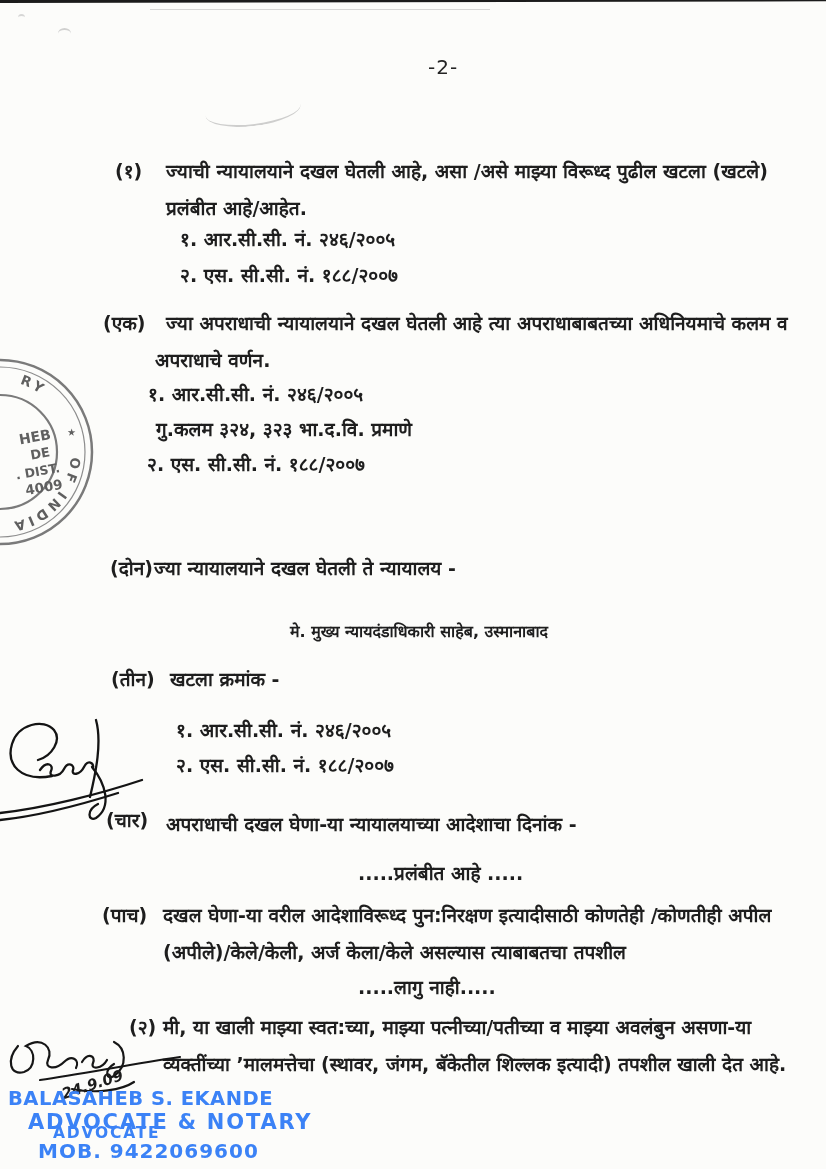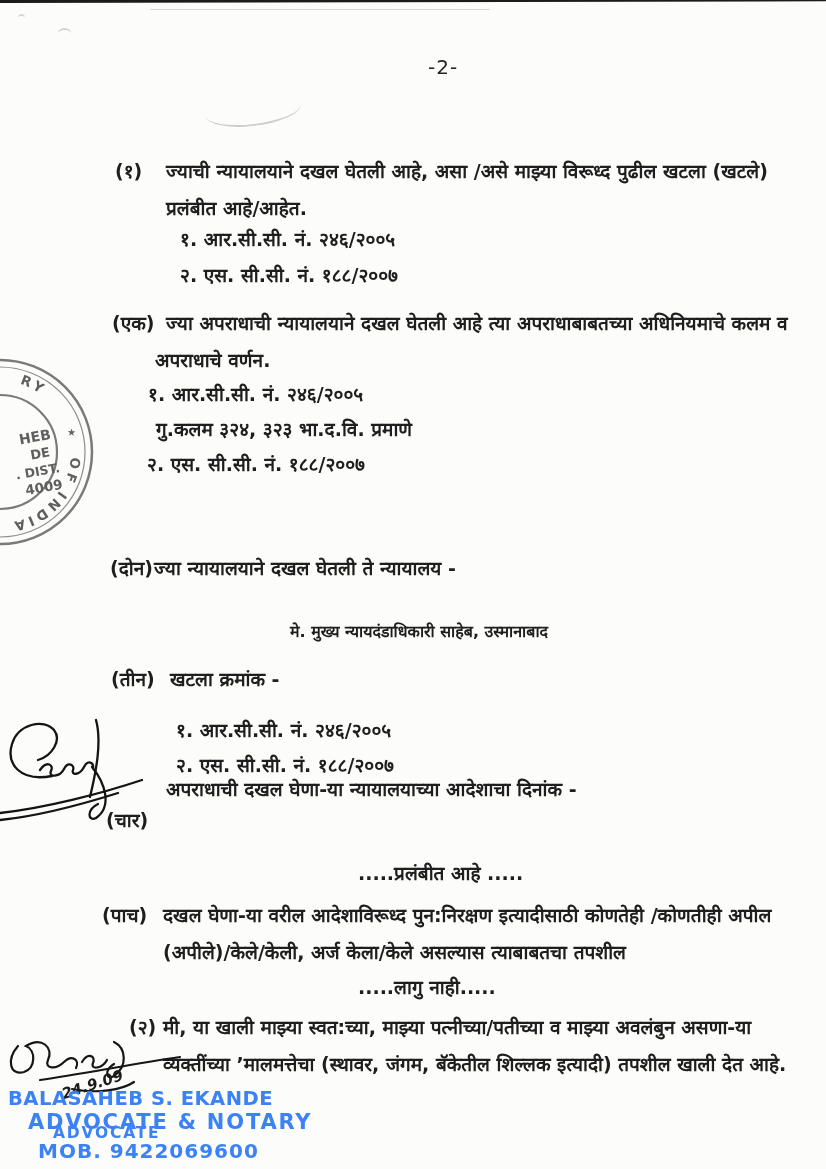--- a/index.html
+++ b/index.html
@@ -34,38 +34,38 @@
   <div class="smudge3"></div>
 
   <div class="pageno">-2-</div>
 
   <span class="t" style="left:115px;top:158px">(१)</span>
   <span class="t" style="left:166px;top:158px">ज्याची न्यायालयाने दखल घेतली आहे, असा /असे माझ्या विरूध्द पुढील खटला (खटले)</span>
   <span class="t" style="left:166px;top:195px">प्रलंबीत आहे/आहेत.</span>
   <span class="t" style="left:180px;top:226px">१. आर.सी.सी. नं. २४६/२००५</span>
   <span class="t" style="left:180px;top:262px">२. एस. सी.सी. नं. १८८/२००७</span>
 
-  <span class="t" style="left:112px;top:310px">(एक)</span>
+  <span class="t" style="left:103px;top:310px">(एक)</span>
   <span class="t" style="left:166px;top:310px">ज्या अपराधाची न्यायालयाने दखल घेतली आहे त्या अपराधाबाबतच्या अधिनियमाचे कलम व</span>
   <span class="t" style="left:155px;top:347px">अपराधाचे वर्णन.</span>
   <span class="t" style="left:148px;top:381px">१. आर.सी.सी. नं. २४६/२००५</span>
   <span class="t" style="left:156px;top:416px">गु.कलम ३२४, ३२३ भा.द.वि. प्रमाणे</span>
   <span class="t" style="left:147px;top:451px">२. एस. सी.सी. नं. १८८/२००७</span>
 
   <span class="t" style="left:110px;top:555px">(दोन)</span>
   <span class="t" style="left:154px;top:555px">ज्या न्यायालयाने दखल घेतली ते न्यायालय -</span>
   <span class="t big" style="left:290px;top:620px">मे. मुख्य न्यायदंडाधिकारी साहेब, उस्मानाबाद</span>
 
   <span class="t" style="left:111px;top:666px">(तीन)</span>
   <span class="t" style="left:170px;top:666px">खटला क्रमांक -</span>
   <span class="t" style="left:176px;top:717px">१. आर.सी.सी. नं. २४६/२००५</span>
   <span class="t" style="left:176px;top:752px">२. एस. सी.सी. नं. १८८/२००७</span>
 
   <span class="t" style="left:106px;top:807px">(चार)</span>
-  <span class="t" style="left:166px;top:776px">अपराधाची दखल घेणा-या न्यायालयाच्या आदेशाचा दिनांक -</span>
+  <span class="t" style="left:166px;top:811px">अपराधाची दखल घेणा-या न्यायालयाच्या आदेशाचा दिनांक -</span>
   <span class="t" style="left:358px;top:860px">.....प्रलंबीत आहे .....</span>
 
   <span class="t" style="left:102px;top:902px">(पाच)</span>
   <span class="t" style="left:163px;top:902px">दखल घेणा-या वरील आदेशाविरूध्द पुन:निरक्षण इत्यादीसाठी कोणतेही /कोणतीही अपील</span>
   <span class="t" style="left:163px;top:939px">(अपीले)/केले/केली, अर्ज केला/केले असल्यास त्याबाबतचा तपशील</span>
   <span class="t" style="left:358px;top:974px">.....लागु नाही.....</span>
 
   <span class="t" style="left:129px;top:1014px">(२)</span>
   <span class="t" style="left:163px;top:1014px">मी, या खाली माझ्या स्वत:च्या, माझ्या पत्नीच्या/पतीच्या व माझ्या अवलंबुन असणा-या</span>
   <span class="t" style="left:163px;top:1051px">व्यक्तींच्या ’मालमत्तेचा (स्थावर, जंगम, बॅकेतील शिल्लक इत्यादी) तपशील खाली देत आहे.</span>

